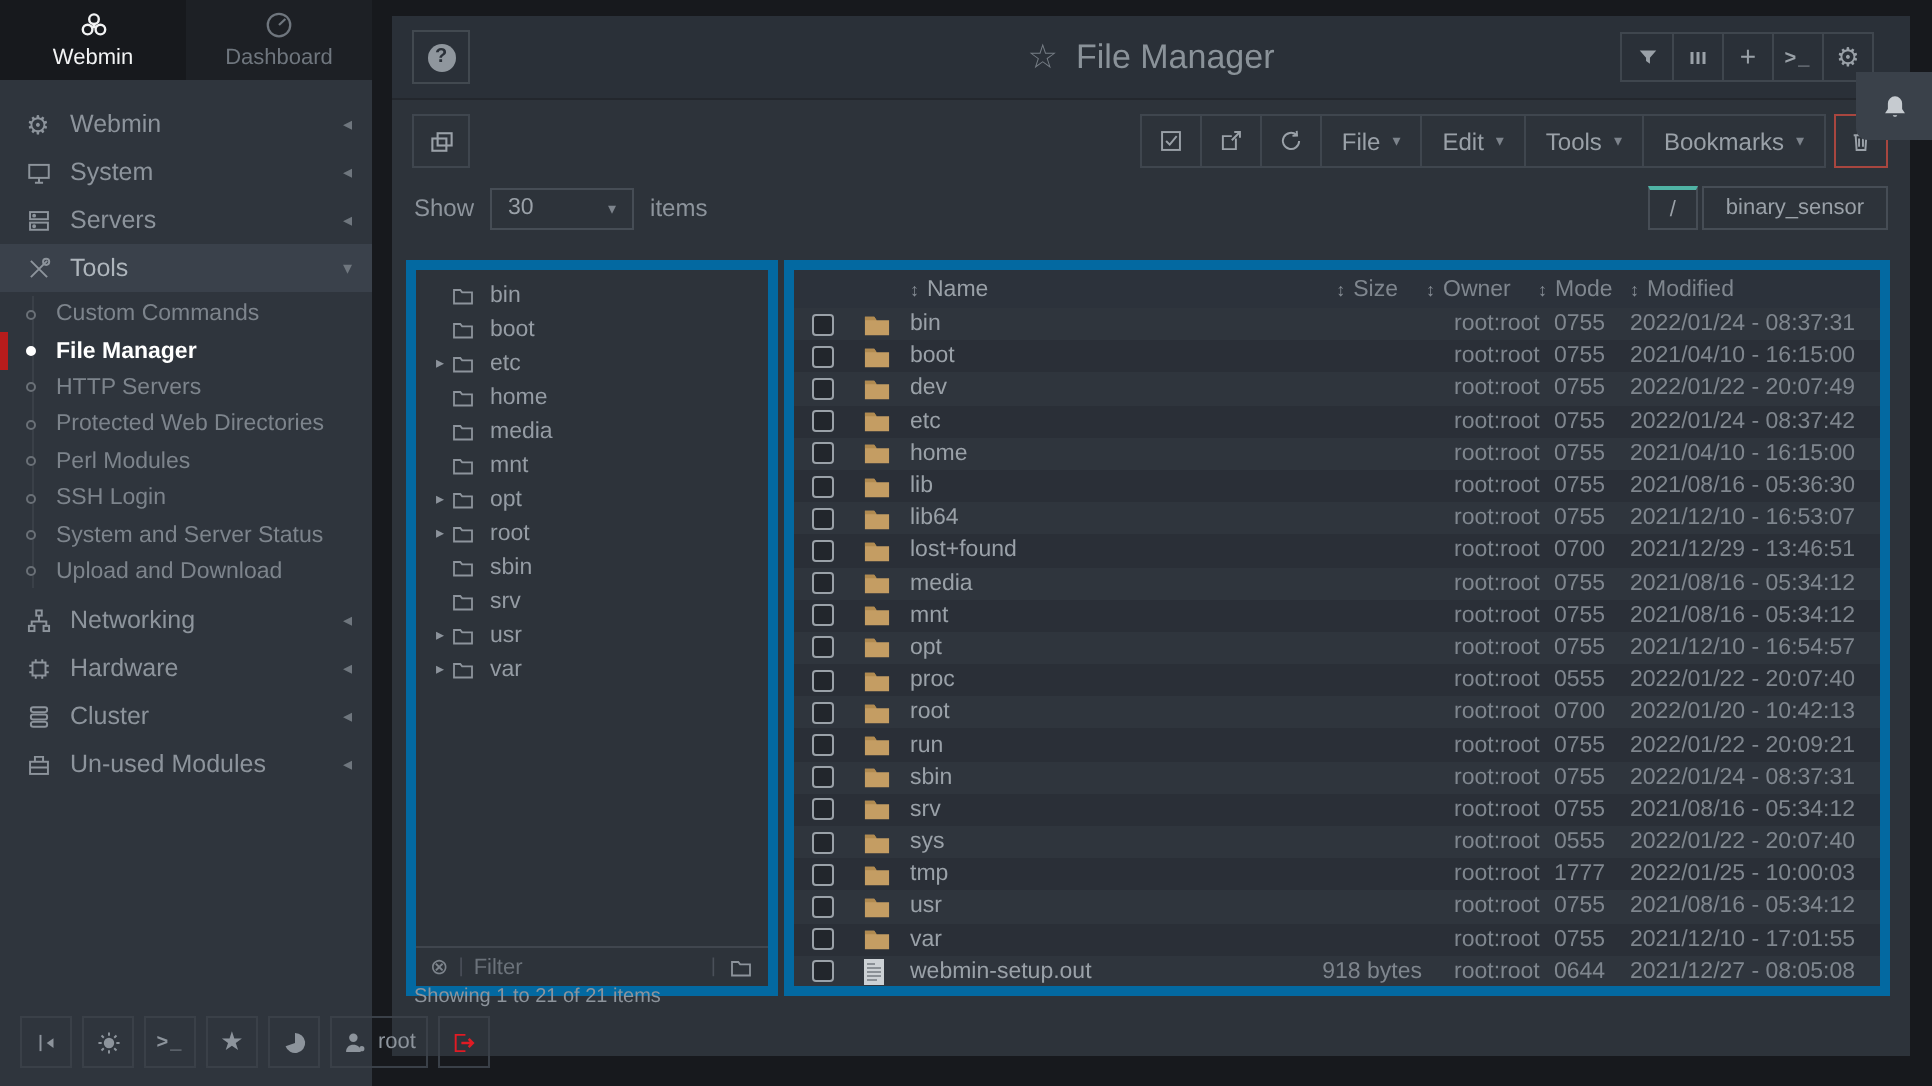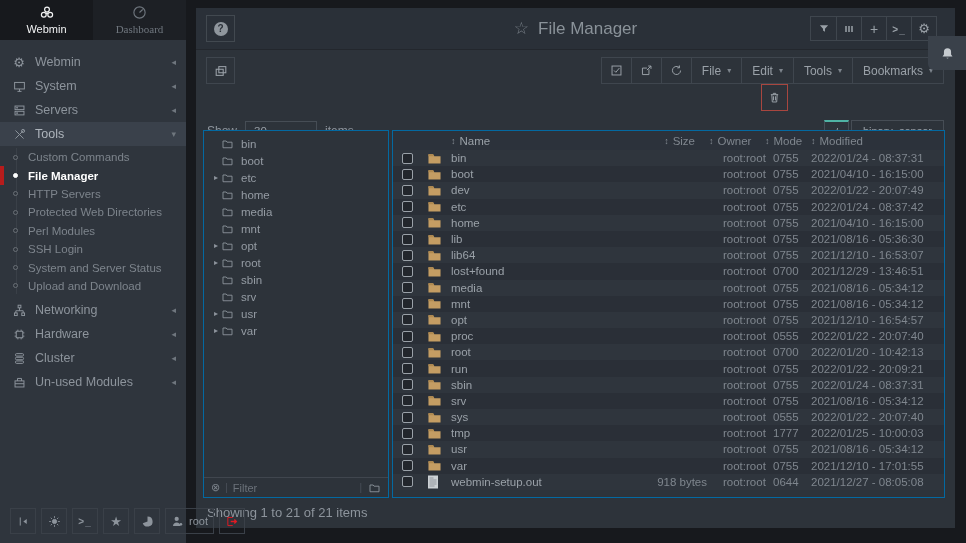--- a/index.html
+++ b/index.html
@@ -10,21 +10,21 @@
     font-size:12px;
   }
   svg { display:block; }
 
   
   .sidebar { position:absolute; left:0; top:0; width:186px; height:543px; background:#2f353d; z-index:2; }
   .tabs { display:flex; height:40px; }
   .tab { flex:1; display:flex; flex-direction:column; align-items:center; justify-content:center; gap:3px; font-size:11px; cursor:pointer; }
   .tab .t-ic { height:15px; display:flex; align-items:center; }
   .tab.active { background:#17191d; color:#f2f3f4; }
-  .tab.inactive { background:#1d2025; color:#6f767e;font-family:Liberation Serif, serif; }
+  .tab.inactive { background:#1d2025; color:#6f767e; }
 
   .search-row { display:flex; align-items:center; height:34px; margin:6px 0 0; border-bottom:1px solid #3a4048; padding:0 12px; }
   .search-row input { flex:1; background:transparent; border:none; outline:none; color:#aab1b8; font-size:12.5px; font-family:"Liberation Sans",sans-serif; }
   .search-row input::placeholder { color:#686f77; }
   .search-ic { color:#7d848c; }
 
   .menu { padding-top:10px; }
   .mi { height:24px; display:flex; align-items:center; padding:0 10px 0 11px; font-size:12.5px; color:#8d949c; position:relative; cursor:pointer; }
   .mi .ic { width:16px; margin-right:8px; display:flex; justify-content:center; color:#8d949c; }
   .mi .chev { margin-left:auto; font-size:9px; color:#6f767e; }
@@ -48,38 +48,38 @@
   .help-btn { width:29px; height:27px; border:1px solid #424950; display:flex; align-items:center; justify-content:center; cursor:pointer; }
   .help-circle { width:14px; height:14px; border-radius:50%; background:#8f969d; color:#2a3038; font-size:10px; font-weight:bold; display:flex; align-items:center; justify-content:center; }
   .page-title { position:absolute; left:50%; transform:translateX(-50%); display:flex; align-items:center; gap:9px; font-size:17px; color:#8a9299; }
   .page-title .star { color:#767d85; }
   .top-icons { margin-left:auto; margin-right:8px; display:flex; border:1px solid #3f464e; }
   .top-icons .tib { width:25px; height:23px; display:flex; align-items:center; justify-content:center; color:#9aa1a8; border-left:1px solid #3f464e; cursor:pointer; font-size:11px; }
   .top-icons .tib:first-child { border-left:none; }
 
   .toolbar-row { display:flex; align-items:flex-start; padding:7px 11px 0 10px; }
   .win-btn { width:29px; height:27px; border:1px solid #3f464e; display:flex; align-items:center; justify-content:center; color:#9aa1a8; cursor:pointer; }
-  .tb-right { margin-left:auto; display:flex; align-items:center;flex-direction:column; }
+  .tb-right { margin-left:auto; display:flex; align-items:center; }
   .btn-group { display:flex; border:1px solid #3f464e; height:27px; }
   .gbtn { display:flex; align-items:center; justify-content:center; gap:6px; padding:0 10px; font-size:12px; color:#9aa1a8; border-left:1px solid #3f464e; cursor:pointer; }
   .gbtn:first-child { border-left:none; }
   .gbtn .cdn { font-size:8px; color:#7d848c; }
   .trash-btn { width:27px; height:27px; border:1px solid #a8463f; margin-left:4px; display:flex; align-items:center; justify-content:center; color:#9aa1a8; cursor:pointer; }
 
   .total-line { padding:10px 0 0 11px; font-size:11.5px; color:#8d949c; }
 
   .show-row { display:flex; align-items:center; padding:9px 11px 0; font-size:12px; color:#8d949c; }
   .select { width:72px; height:21px; border:1px solid #464d55; display:flex; align-items:center; padding:0 8px; font-size:11.5px; color:#9aa1a8; margin:0 8px; cursor:pointer; }
   .select .cdn { margin-left:auto; font-size:8px; color:#7d848c; }
   .pathbar { margin-left:auto; display:flex; gap:2px; }
   .path-root { width:25px; height:22px; border:1px solid #464d55; border-top:2px solid #4fb3a4; display:flex; align-items:center; justify-content:center; font-size:11px; color:#9aa1a8; cursor:pointer; }
   .path-dir { height:22px; border:1px solid #464d55; display:flex; align-items:center; padding:0 11px; font-size:11px; color:#9aa1a8; cursor:pointer; }
 
   .panes { position:absolute; left:7px; right:10px; top:122px; bottom:30px; display:flex; gap:3px; }
-  .pane { border:1px solid #0369a1; background:#2d333a; position:relative; }
+  .pane { border:5px solid #0369a1; background:#2d333a; position:relative; }
   .tree-pane { width:186px; flex:none; }
   .table-pane { flex:1; overflow:hidden; }
 
   .tree-list { padding-top:4px; }
   .ti { height:17px; display:flex; align-items:center; font-size:11.5px; color:#959ca4; cursor:pointer; }
   .ti .caret { width:17px; padding-left:10px; font-size:8px; color:#8d949c; }
   .ti .fold { width:20px; color:#8d949c; display:flex; }
   .filter-bar { position:absolute; left:0; right:0; bottom:0; height:20px; border-top:1px solid #40464e; display:flex; align-items:center; gap:5px; padding:0 7px; font-size:11px; color:#6b727a; }
   .filter-bar .vsep { color:#4a5059; font-size:10px; }
   .filter-bar .clear { font-size:11px; color:#7d848c; cursor:pointer; }
@@ -95,21 +95,21 @@
   .c-check { width:28px; display:flex; justify-content:center; }
   .c-icon { width:30px; display:flex; justify-content:flex-start; padding-left:6px; }
   .c-name { width:152px; color:#9aa1a8; }
   .c-size { width:104px; text-align:right; color:#7f868e; }
   .c-gap { width:16px; }
   .c-owner { width:50px; color:#7f868e; }
   .c-mode { width:38px; color:#7f868e; }
   .c-mod { flex:1; color:#7f868e; }
   .cb { width:11px; height:11px; border:1px solid #9aa1a8; border-radius:2px; background:#22262c; cursor:pointer; }
 
-  .showing-line { position:absolute; left:11px; bottom:8px; font-size:13px; color:#8d949c; }
+  .showing-line { position:absolute; left:11px; bottom:24px; font-size:10px; color:#8d949c; }
 
   .bell-box { position:absolute; right:0; top:36px; width:38px; height:34px; background:#3a414a; border-bottom-left-radius:6px; display:flex; align-items:center; justify-content:center; color:#c6cbd0; z-index:5; cursor:pointer; }
 </style>
 </head>
 <body>
 
 <div class="sidebar">
   <div class="tabs">
     <div class="tab active">
       <span class="t-ic">

